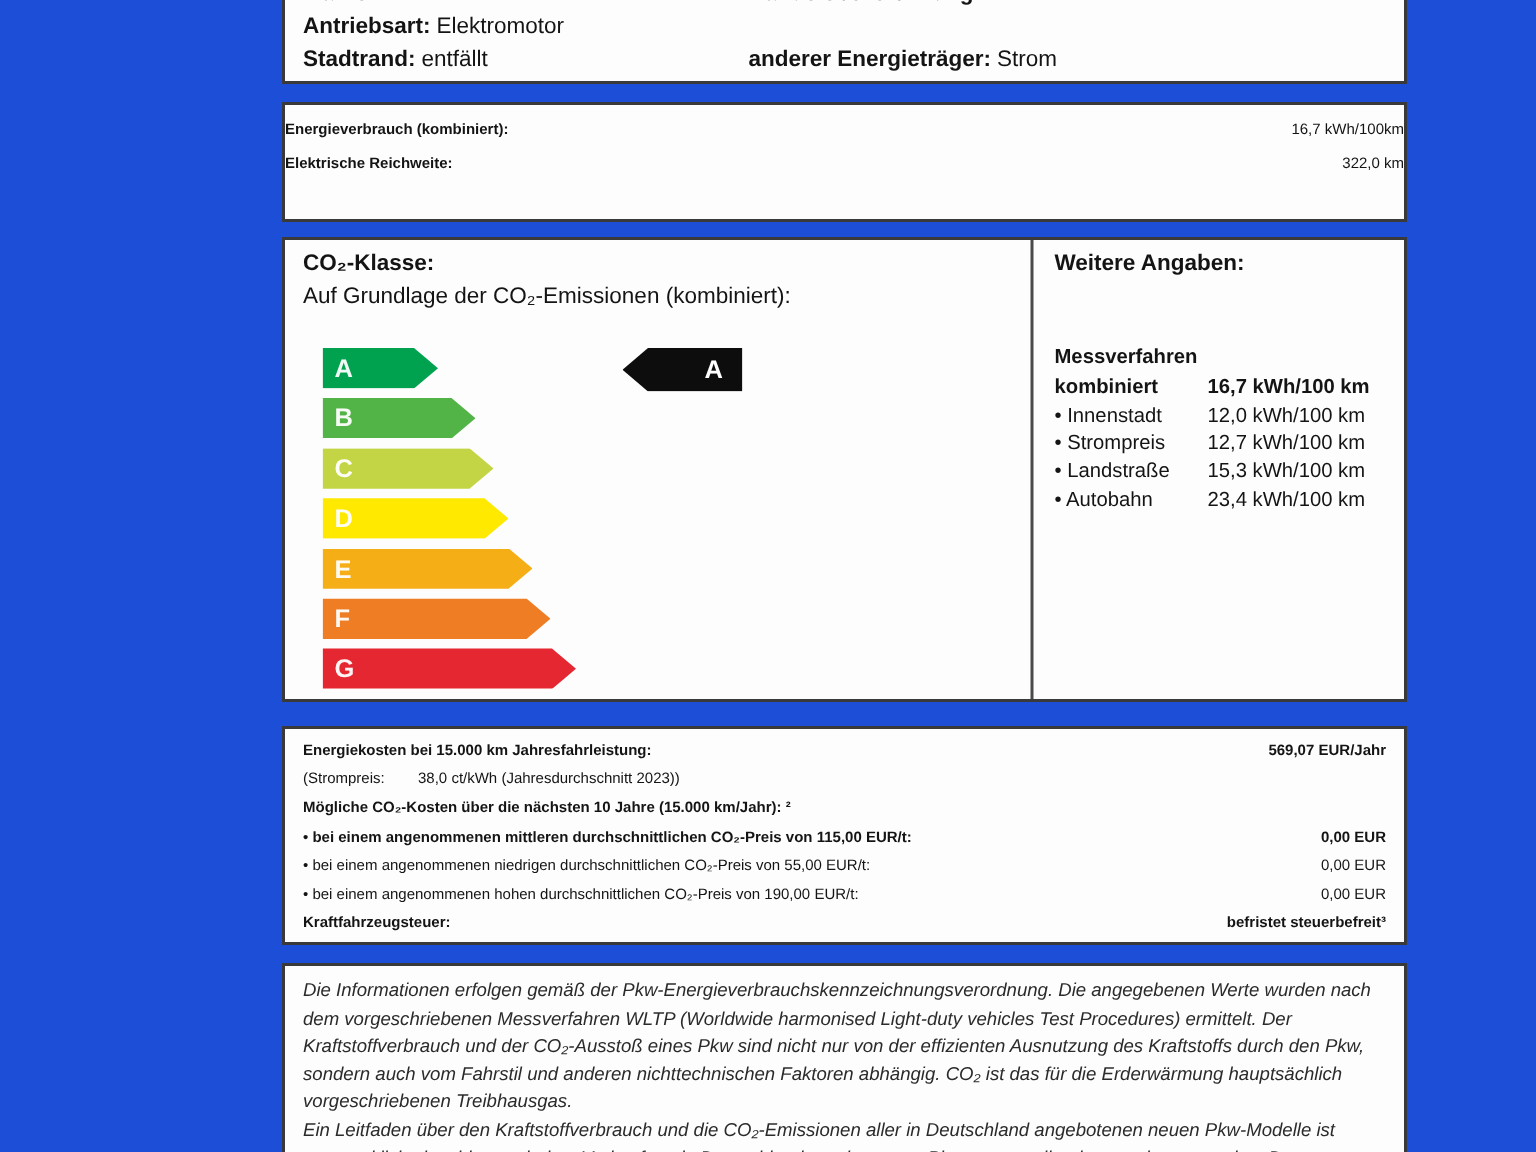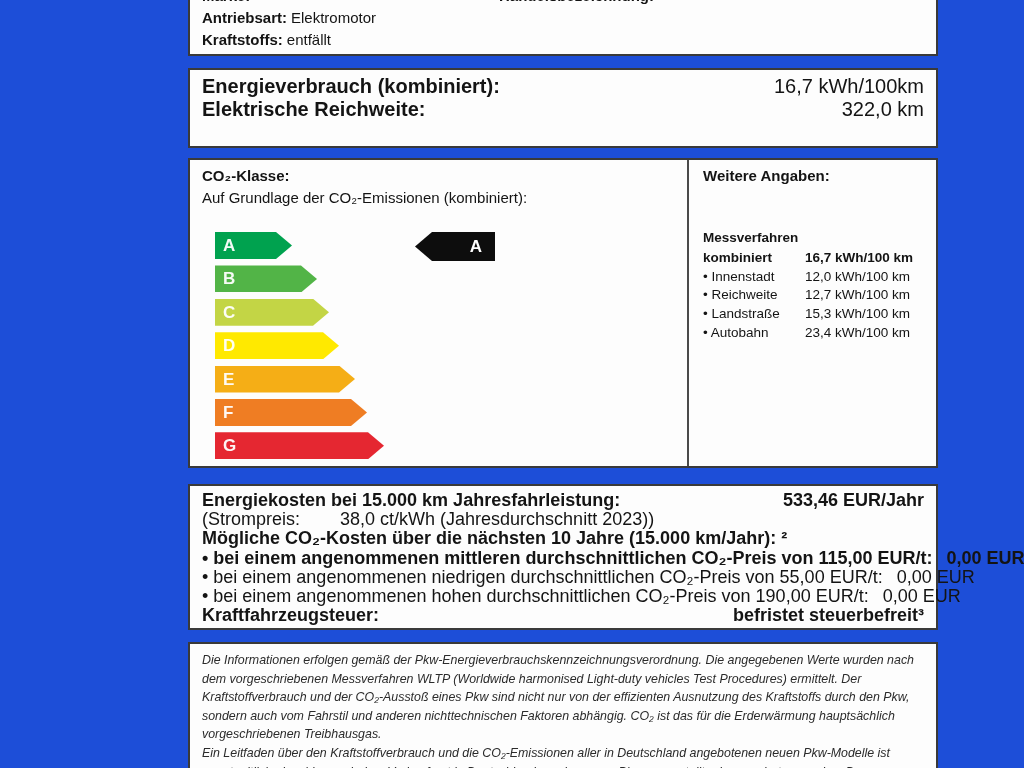--- a/index.html
+++ b/index.html
@@ -7,21 +7,21 @@
   .screen{position:relative;width:1024px;height:768px;overflow:hidden;background:#1d4ed8;color:#141414;}
   .panel{position:absolute;left:188px;width:750px;background:#fdfdfd;border:2px solid #3a3a3a;box-sizing:border-box;}
   
   .box-vehicle{top:-18px;height:74px;}
   .vrow{position:absolute;left:12px;right:12px;height:20px;font-size:15px;white-space:nowrap;}
   .vrow .c2{position:absolute;left:297px;top:0;}
   .vrow b{font-weight:bold;}
   .vrow .val{font-weight:normal;margin-left:4px;}
   
   .box-consumption{top:68px;height:80px;}
-  .crow{display:flex;align-items:flex-end;margin:0 12px;height:23px;line-height:23px;font-size:20px;}
+  .crow{display:flex;align-items:flex-end;margin:0 0;height:23px;line-height:23px;font-size:10px;}
   .crow .lbl{font-weight:bold;}
   .crow .val{margin-left:auto;font-weight:normal;}
   .box-consumption .rows{padding-top:5px;}
   
   .box-co2{top:158px;height:310px;}
   .co2-divider{position:absolute;left:497px;top:0;bottom:0;width:2px;background:#4a4a4a;}
   .co2-left{position:absolute;left:0;top:0;width:497px;height:100%;}
   .co2-title{position:absolute;left:12px;top:7px;font-size:15px;font-weight:bold;}
   .co2-subtitle{position:absolute;left:12px;top:29px;font-size:15px;}
   .scale{position:absolute;left:25px;top:72px;display:flex;flex-direction:column;}
@@ -32,21 +32,21 @@
   .co2-right{position:absolute;left:499px;top:0;right:0;height:100%;}
   .wa-title{position:absolute;left:14px;top:7px;font-size:15px;font-weight:bold;}
   .wa-sub{position:absolute;left:14px;top:70px;font-size:13.5px;font-weight:bold;}
   .wa-rows{position:absolute;left:14px;top:89px;right:6px;}
   .w-row{display:flex;font-size:13.5px;line-height:18.7px;white-space:nowrap;}
   .w-row .w-label{width:102px;flex:none;}
   .w-row.bold{font-weight:bold;}
   
   .box-costs{top:484px;height:146px;}
   .box-costs .rows{padding:5px 12px 0 12px;}
-  .k-row{display:flex;align-items:flex-start;font-size:18px;line-height:19.2px;white-space:nowrap;gap:14px;}
+  .k-row{display:flex;align-items:flex-start;font-size:10px;line-height:19.2px;white-space:nowrap;gap:14px;}
   .k-row .right{margin-left:auto;}
   .k-row.bold{font-weight:bold;}
   
   .box-legal{top:642px;height:160px;}
   .legal-lines{padding:7px 12px 0 12px;}
   .legal-line{font-size:12.4px;line-height:18.6px;color:#2b2b2b;white-space:nowrap;font-style:italic;}
 </style>
 </head>
 <body>
 
@@ -58,21 +58,22 @@
         <span class="c1"><b>Marke:</b><span class="val"></span></span>
         <span class="c2"><b>Handelsbezeichnung:</b><span class="val"></span></span>
       </div>
 
       <div class="vrow" style="top: 25px;">
         <span class="c1"><b>Antriebsart:</b><span class="val">Elektromotor</span></span>
         <span class="c2"><b></b><span class="val"></span></span>
       </div>
 
       <div class="vrow" style="top: 47px;">
-        <span class="c1"><b>Kraftstoffs:</b><span class="val">entfällt</span></span>
+        <span class="c1"><b>Stadtrand:</b><span class="val">entfällt</span></span>
+        <span class="c2"><b>anderer Energieträger:</b><span class="val">Strom</span></span>
       </div>
     </div>
 
   <div class="panel box-consumption">
     <div class="rows">
 
         <div class="crow">
           <span class="lbl">Energieverbrauch (kombiniert):</span>
           <span class="val">16,7 kWh/100km</span>
         </div>
@@ -133,21 +134,21 @@
             <span class="w-label">kombiniert</span>
             <span class="w-value">16,7 kWh/100 km</span>
           </div>
 
           <div class="w-row">
             <span class="w-label">• Innenstadt</span>
             <span class="w-value">12,0 kWh/100 km</span>
           </div>
 
           <div class="w-row">
-            <span class="w-label">• Reichweite</span>
+            <span class="w-label">• Strompreis</span>
             <span class="w-value">12,7 kWh/100 km</span>
           </div>
 
           <div class="w-row">
             <span class="w-label">• Landstraße</span>
             <span class="w-value">15,3 kWh/100 km</span>
           </div>
 
           <div class="w-row">
             <span class="w-label">• Autobahn</span>
@@ -155,21 +156,21 @@
           </div>
         </div>
     </div>
   </div>
 
   <div class="panel box-costs">
     <div class="rows">
 
         <div class="k-row bold">
           <span class="left">Energiekosten bei 15.000 km Jahresfahrleistung:</span>
-          <span class="right">533,46 EUR/Jahr</span>
+          <span class="right">569,07 EUR/Jahr</span>
         </div>
 
         <div class="k-row">
           <span class="left">(Strompreis:&nbsp;&nbsp;&nbsp;&nbsp;&nbsp;&nbsp;&nbsp;&nbsp;38,0 ct/kWh (Jahresdurchschnitt 2023))</span>
           <span class="right"></span>
         </div>
 
         <div class="k-row bold">
           <span class="left">Mögliche CO₂-Kosten über die nächsten 10 Jahre (15.000 km/Jahr): ²</span>
           <span class="right"></span>

